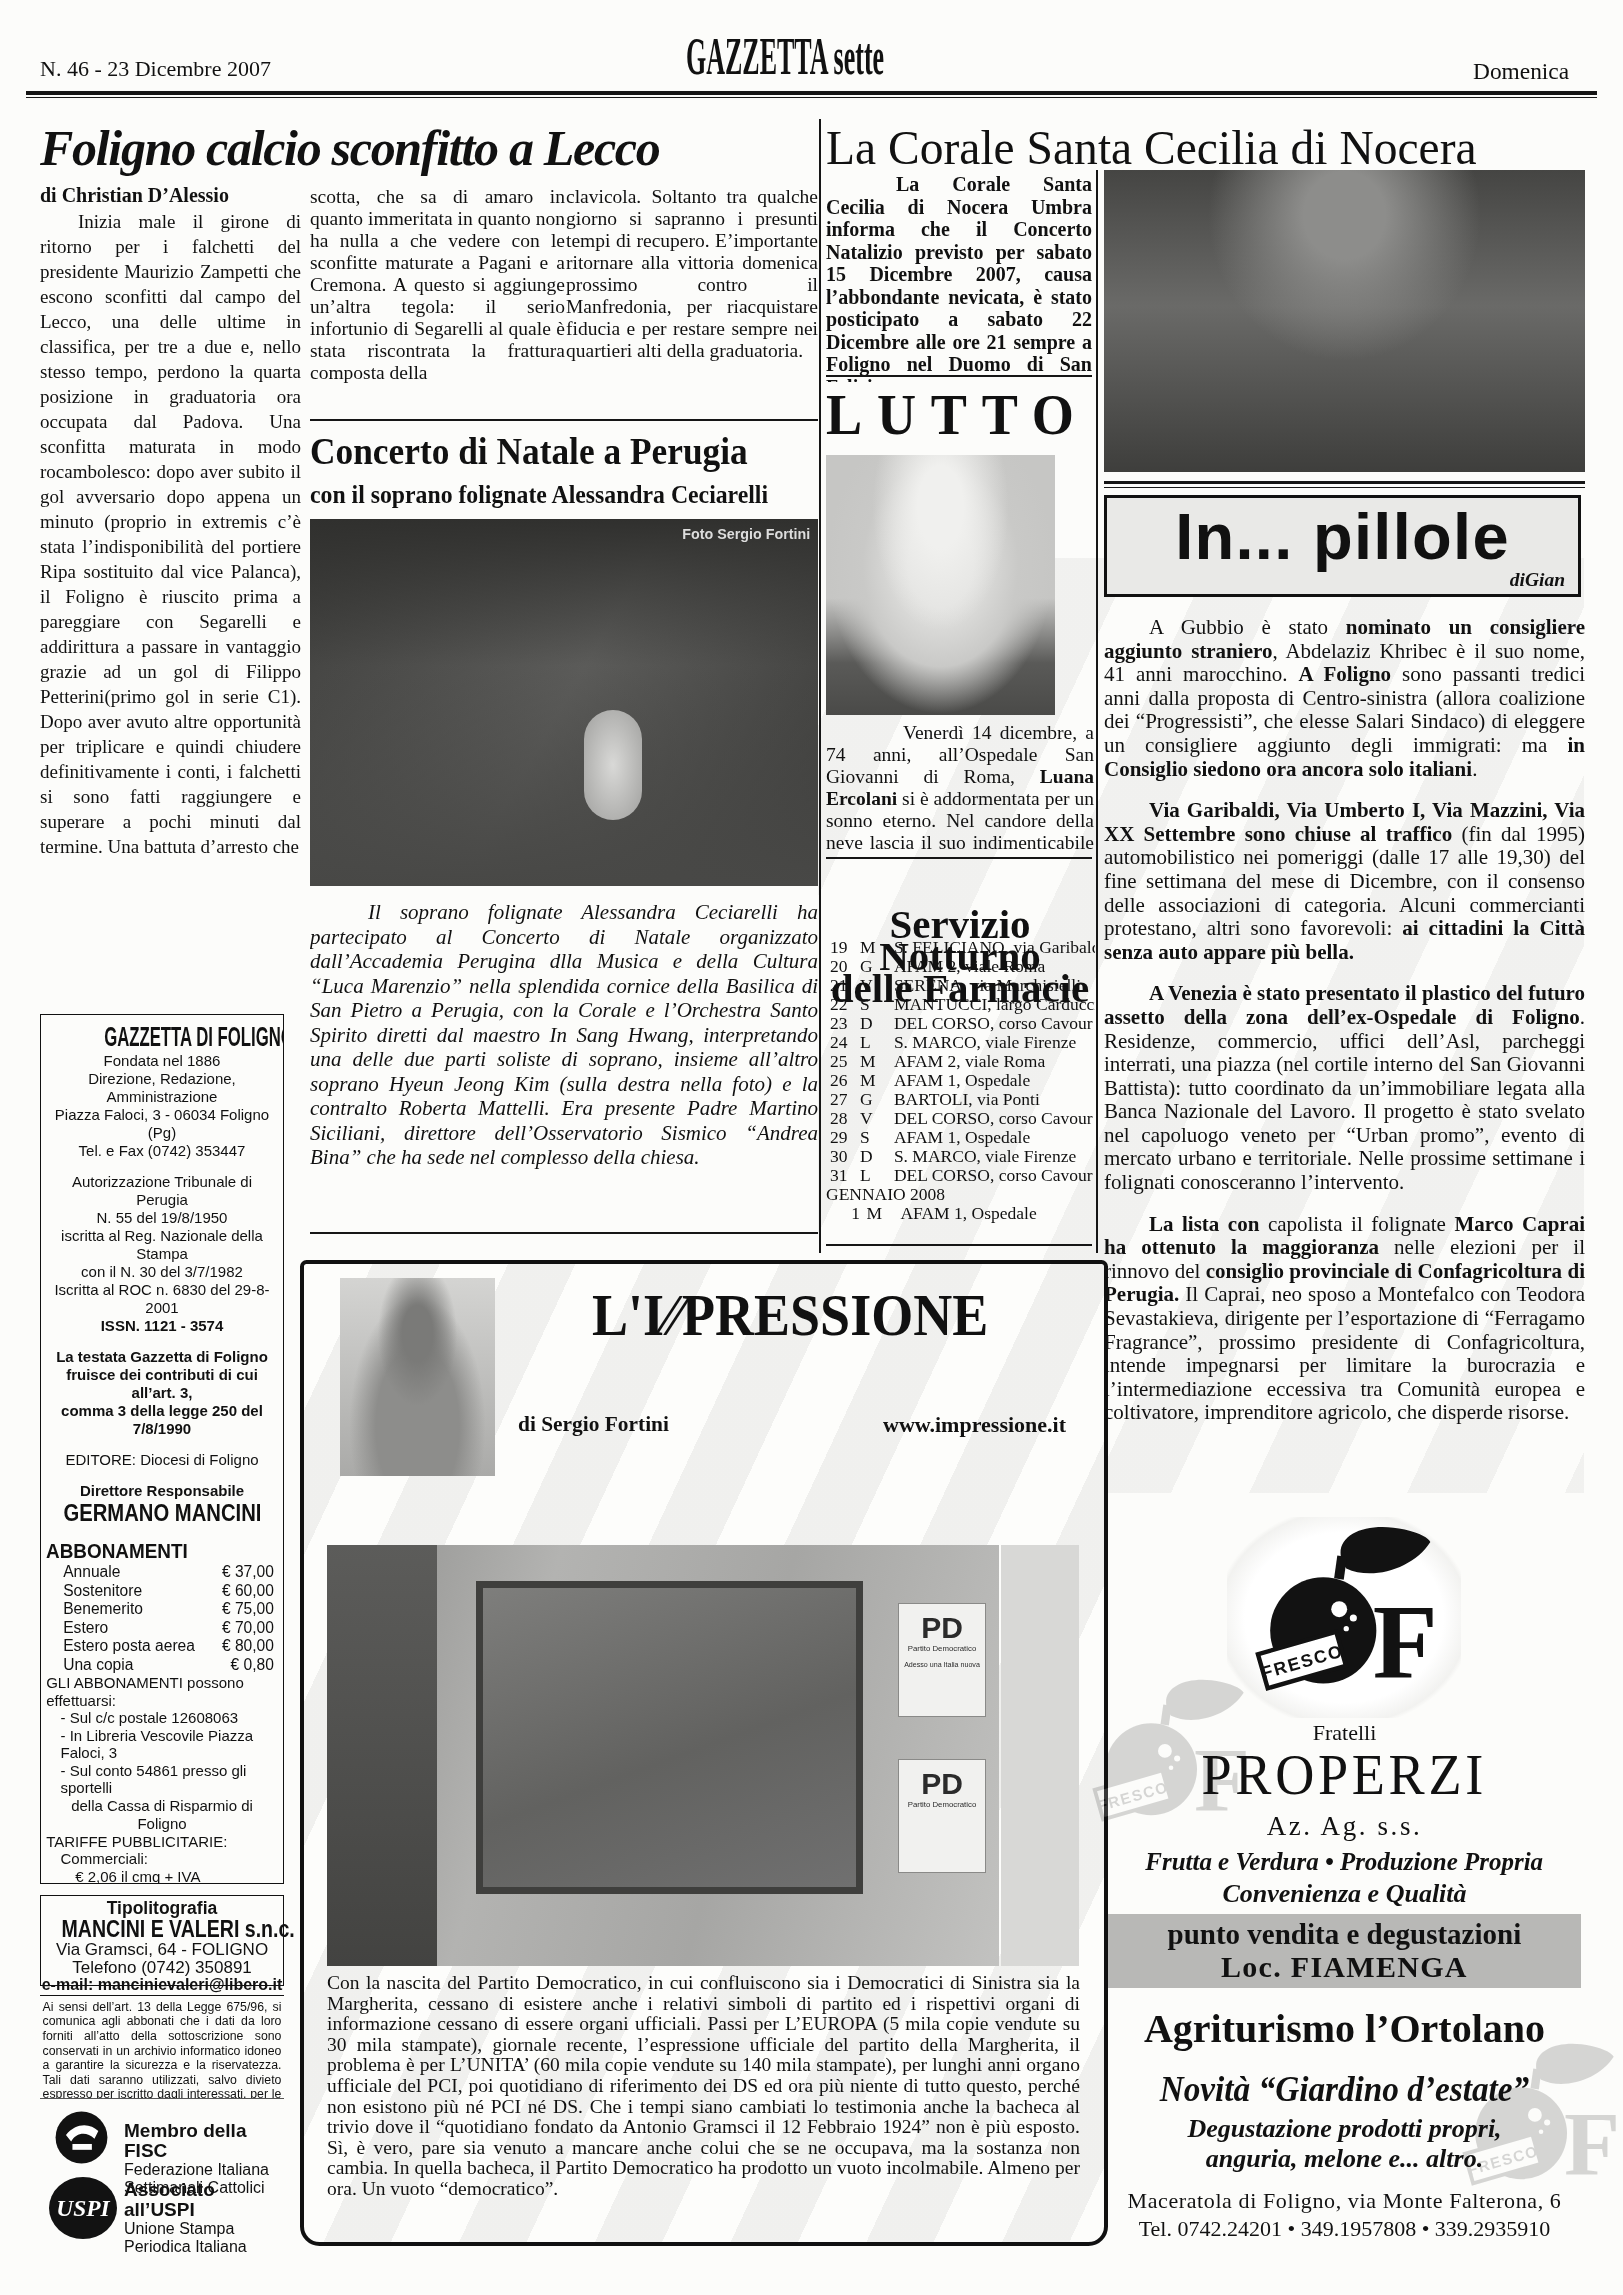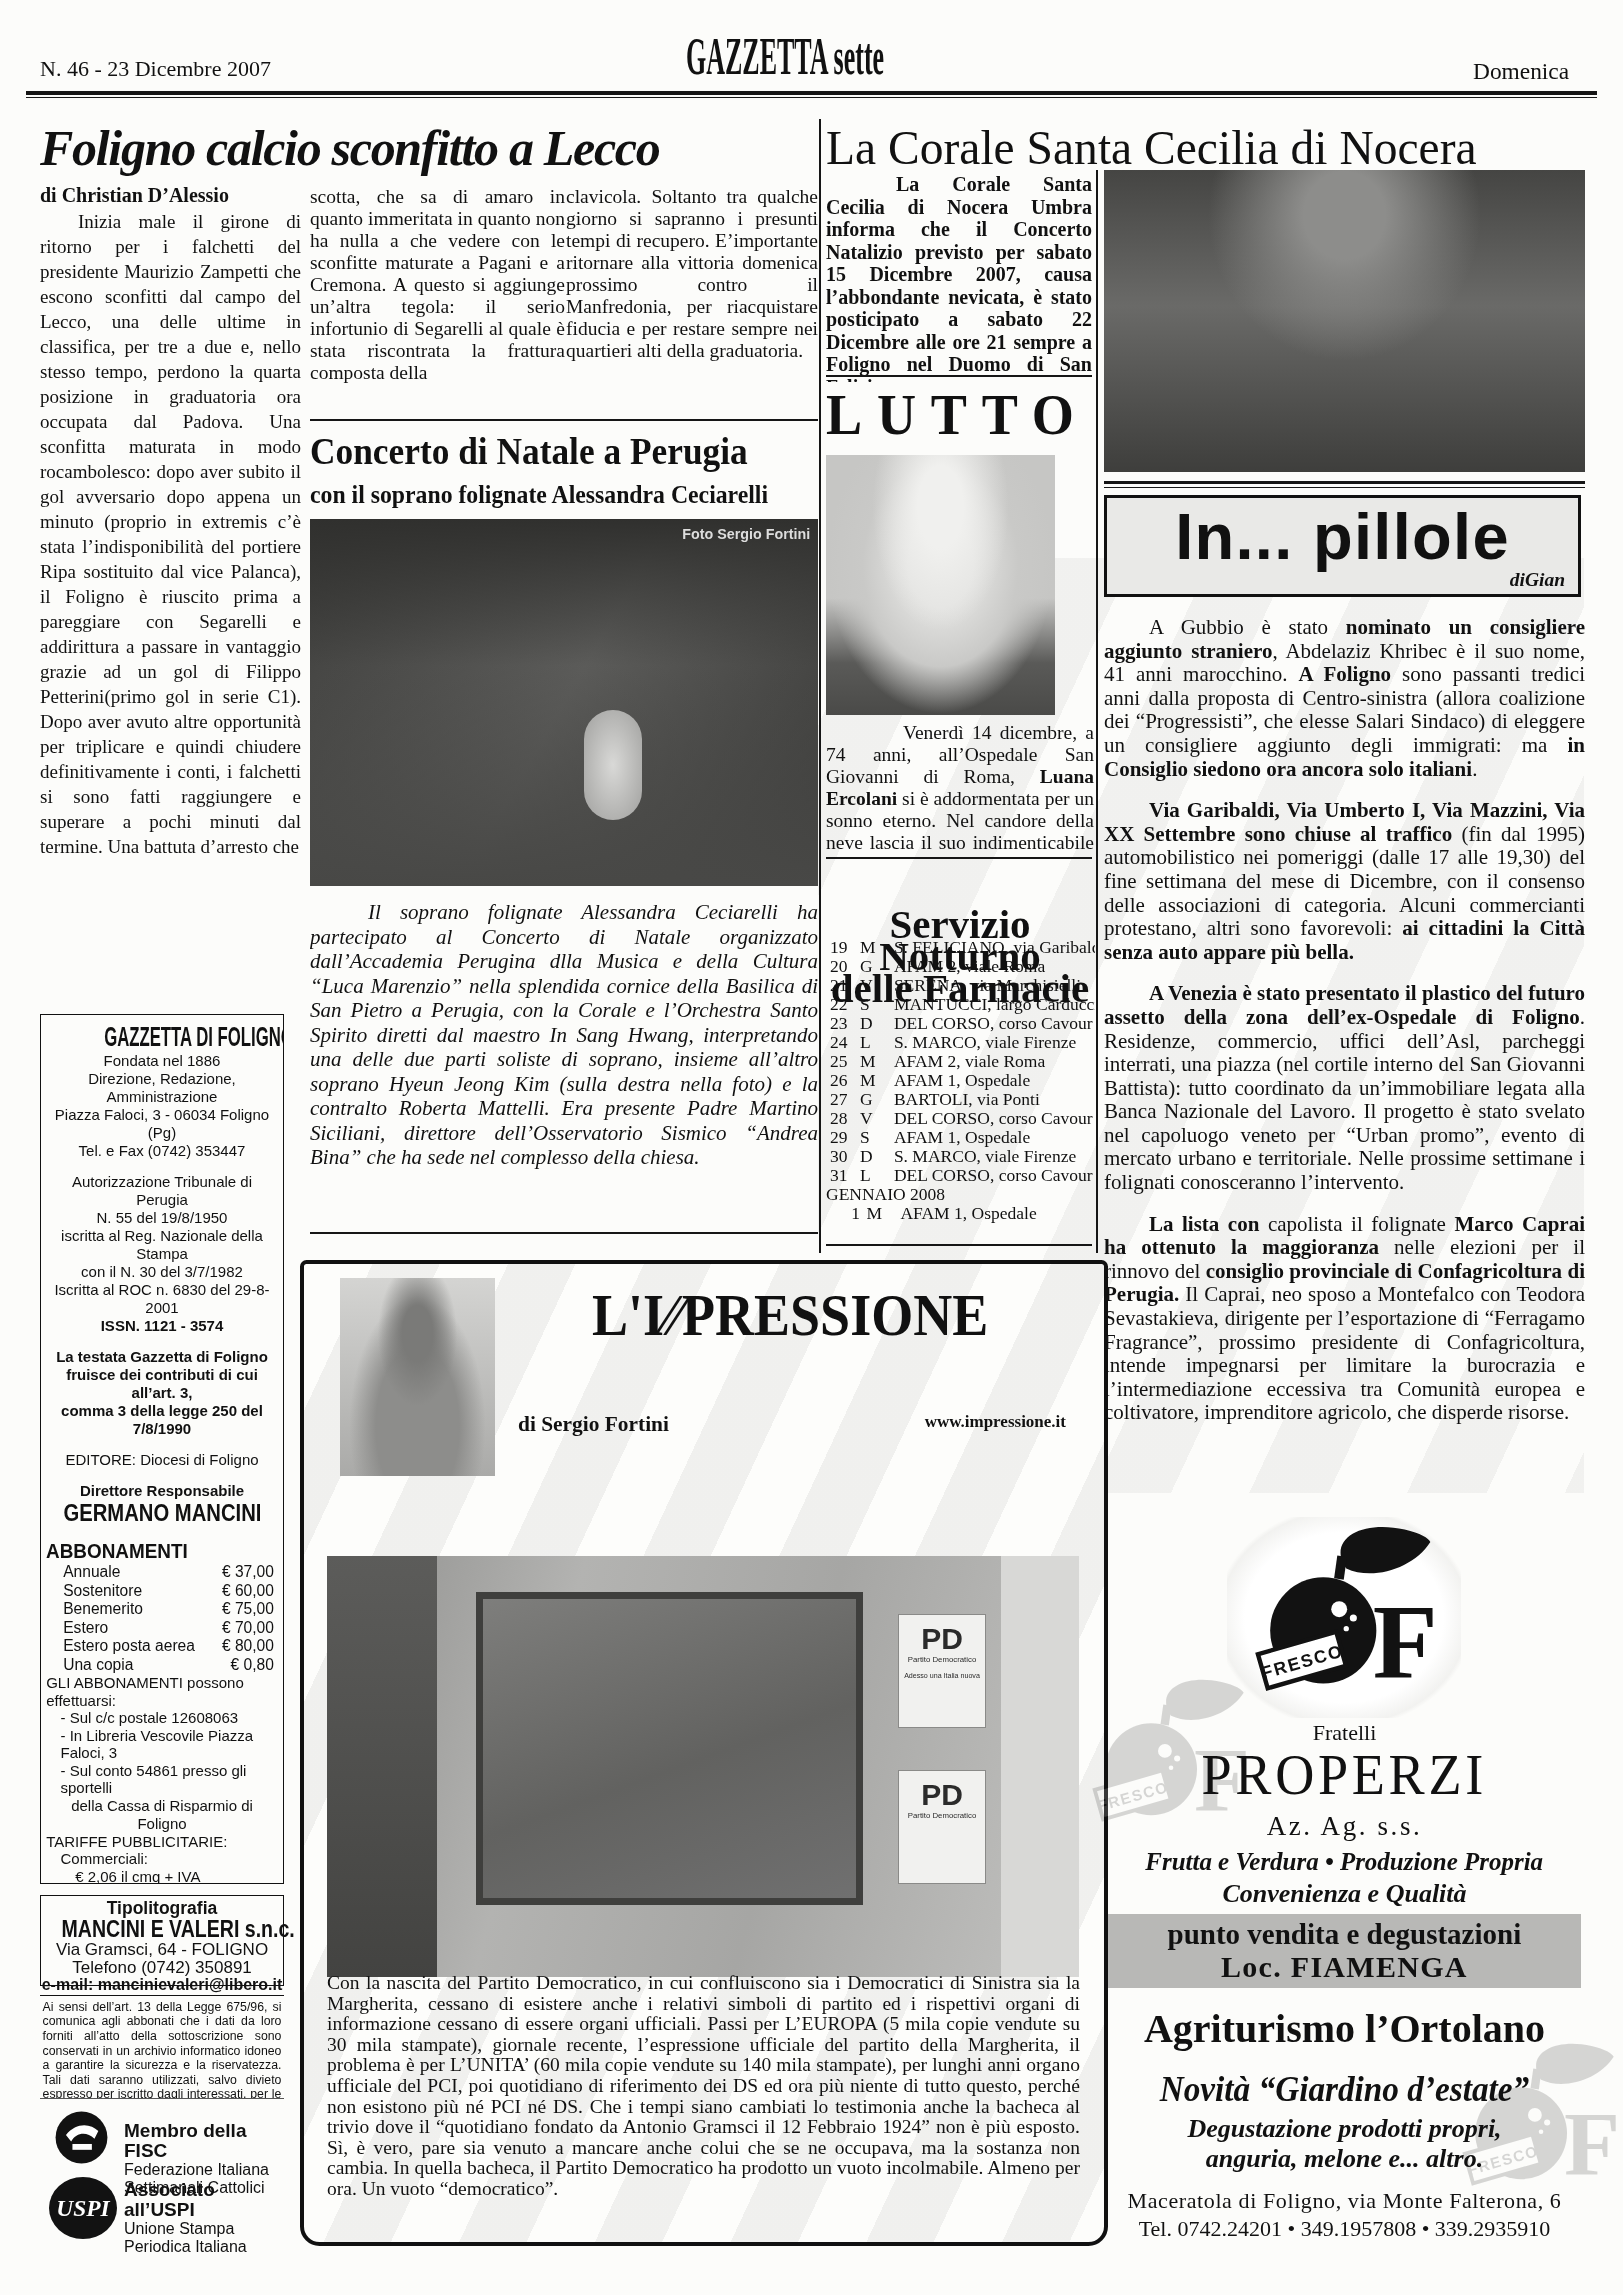--- a/index.html
+++ b/index.html
@@ -61,23 +61,23 @@
   #pil-credit{position:absolute;right:13px;bottom:2.6px;font-size:19.5px;font-weight:bold;font-style:italic;}
   #pil-text{left:1104px;top:616px;width:481px;height:878px;font-size:21px;line-height:23.6px;}
   #pil-text p{margin:0 0 18px 0;text-indent:45px;}
   
   #imp{left:300px;top:1260px;width:800px;height:978px;border:4.5px solid #111;border-radius:6.5px 6.5px 19.5px 19.5px;background:#fdfdfb;}
   #imp .stripes{position:absolute;inset:0;background:repeating-linear-gradient(115deg,transparent 0 62px,rgba(0,0,0,.05) 62px 123px);}
   #imp-photo{position:absolute;left:36px;top:14.3px;width:155px;height:198px;
     background:radial-gradient(ellipse at 50% 28%,#7a7a78 0 14%,transparent 36%),radial-gradient(ellipse at 50% 75%,#8d8d8b 0 38%,transparent 62%),linear-gradient(#d4d4d2,#aaaaa8);}
   #imp-title{position:absolute;left:201px;top:17px;width:571px;text-align:center;font-size:60px;font-weight:bold;white-space:nowrap;}
   #imp-by{position:absolute;left:214px;top:148px;font-size:21.4px;font-weight:bold;}
-  #imp-site{position:absolute;right:38px;top:148px;font-size:17px;font-weight:bold;}
+  #imp-site{position:absolute;right:38px;top:148px;font-size:22px;font-weight:bold;}
   #imp-head{position:absolute;left:0;top:195px;width:100%;text-align:center;font-size:60px;font-weight:bold;white-space:nowrap;}
-  #imp-bacheca{position:absolute;left:23px;top:281px;width:752px;height:421px;background:linear-gradient(105deg,#8f8f8d,#b3b3b1 30%,#a6a6a4 60%,#c2c2c0);margin-top:11px;}
+  #imp-bacheca{position:absolute;left:23px;top:281px;width:672px;height:421px;background:linear-gradient(105deg,#8f8f8d,#b3b3b1 30%,#a6a6a4 60%,#c2c2c0);}
   #imp-bacheca .dark{position:absolute;left:0;top:0;width:110px;height:100%;background:linear-gradient(#5c5c5a,#434341);}
   #imp-bacheca .board{position:absolute;left:149px;top:36px;width:373px;height:299px;background:linear-gradient(160deg,#7e7e7c,#626260 55%,#707070);border:7.8px solid #3f3f3d;}
   #imp-bacheca .strip{position:absolute;left:674px;top:0;width:78px;height:100%;background:#d8d8d6;}
   .pdcard{position:absolute;width:86px;height:112px;background:#f1f1ef;border:1.3px solid #8a8a88;text-align:center;color:#2b2b2b;font-family:"Liberation Sans",sans-serif;}
   .pdcard .pd{font-size:30px;font-weight:bold;line-height:34px;margin-top:6.5px;}
   .pdcard .pdsub{font-size:7.8px;line-height:8.4px;}
   .pdcard .pdtag{font-size:7.1px;line-height:7.8px;margin-top:9px;}
   #imp-body{position:absolute;left:23px;top:709px;width:753px;height:261px;font-size:19.5px;line-height:20.6px;}
   #imp-body p{margin:0;}
   

